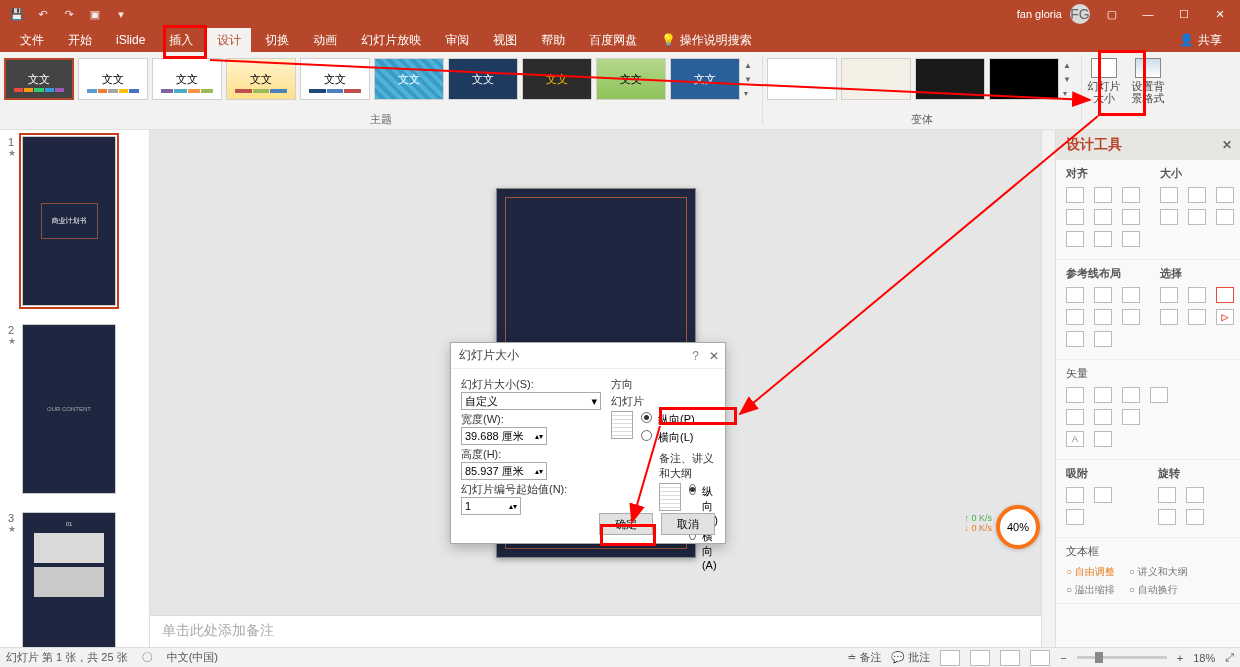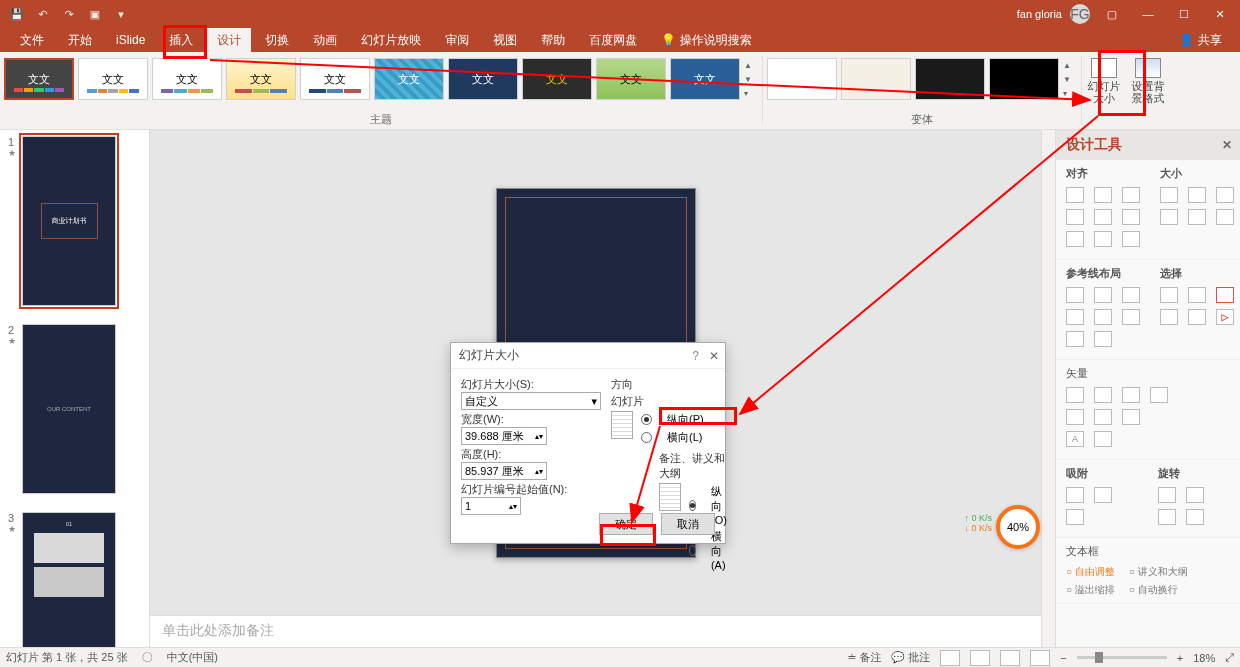--- a/index.html
+++ b/index.html
@@ -73,21 +73,21 @@
 .dialog .dlg-title { height:26px; border-bottom:1px solid #eee; display:flex; align-items:center; padding:0 8px; color:#444; position:relative;}
 .dialog .dlg-title .x { position:absolute; right:6px; color:#666;}
 .dialog .dlg-title .q { position:absolute; right:26px; color:#888;}
 .dialog .body { display:flex; padding:6px 10px; gap:10px;}
 .dialog .col { flex:1;}
 .dialog label { display:block; font-size:11px; color:#333; margin-top:2px;}
 .dialog .field { width:86px; height:18px; border:1px solid #aaa; background:#fff; font-size:11px; padding:0 3px; display:flex; align-items:center;}
 .dialog .sel { width:140px;}
 .dialog .fs { border:none; margin-top:2px;}
 .dialog .fs .leg { font-size:11px; color:#333;}
-.dialog .radio-row { display:flex; align-items:center; gap:15px; font-size:11px; margin:3px 0 3px 30px;}
+.dialog .radio-row { display:flex; gap:6px; font-size:11px; margin:3px 0 3px 30px;}
 .dialog .radio { width:11px;height:11px;border:1px solid #666;border-radius:50%;display:inline-flex;align-items:center;justify-content:center;}
 .dialog .radio.on::after{content:"";width:5px;height:5px;background:#333;border-radius:50%;}
 .dialog .page-ico { width:22px; height:28px; border:1px solid #aaa; display:inline-block; vertical-align:top; margin-right:2px; background:repeating-linear-gradient(#fff,#fff 3px,#ddd 3px,#ddd 4px); float:left; margin-top:2px;}
 .dialog .btns { position:absolute; bottom:8px; right:10px; display:flex; gap:8px;}
 .dialog .btn { width:54px; height:22px; border:1px solid #adadad; background:#e1e1e1; font-size:11px; display:flex;align-items:center;justify-content:center;}
 
 
 .statusbar { position:absolute; left:0; right:0; bottom:0; height:20px; background:#f3f2f1; border-top:1px solid #ddd; display:flex; align-items:center; font-size:11px; color:#555; padding:0 6px; gap:14px;}
 .statusbar .right { margin-left:auto; display:flex; align-items:center; gap:10px;}
 .zoom-slider { width:90px; height:3px; background:#ccc; position:relative;}

